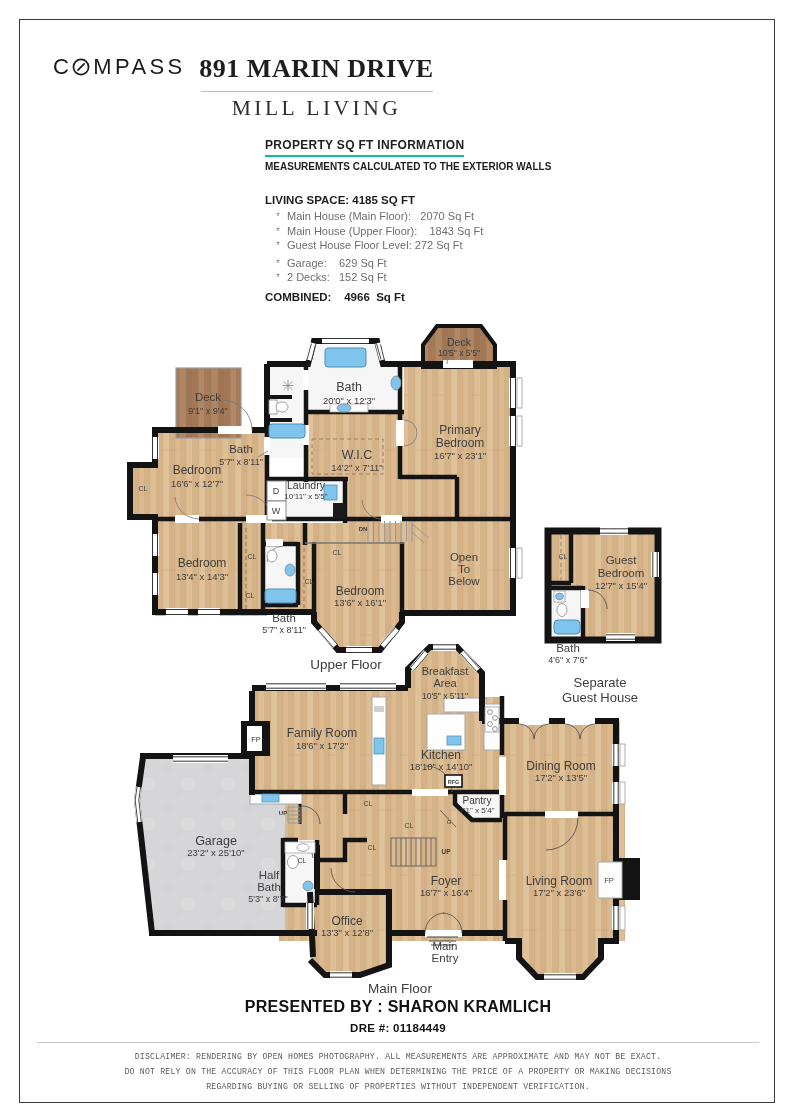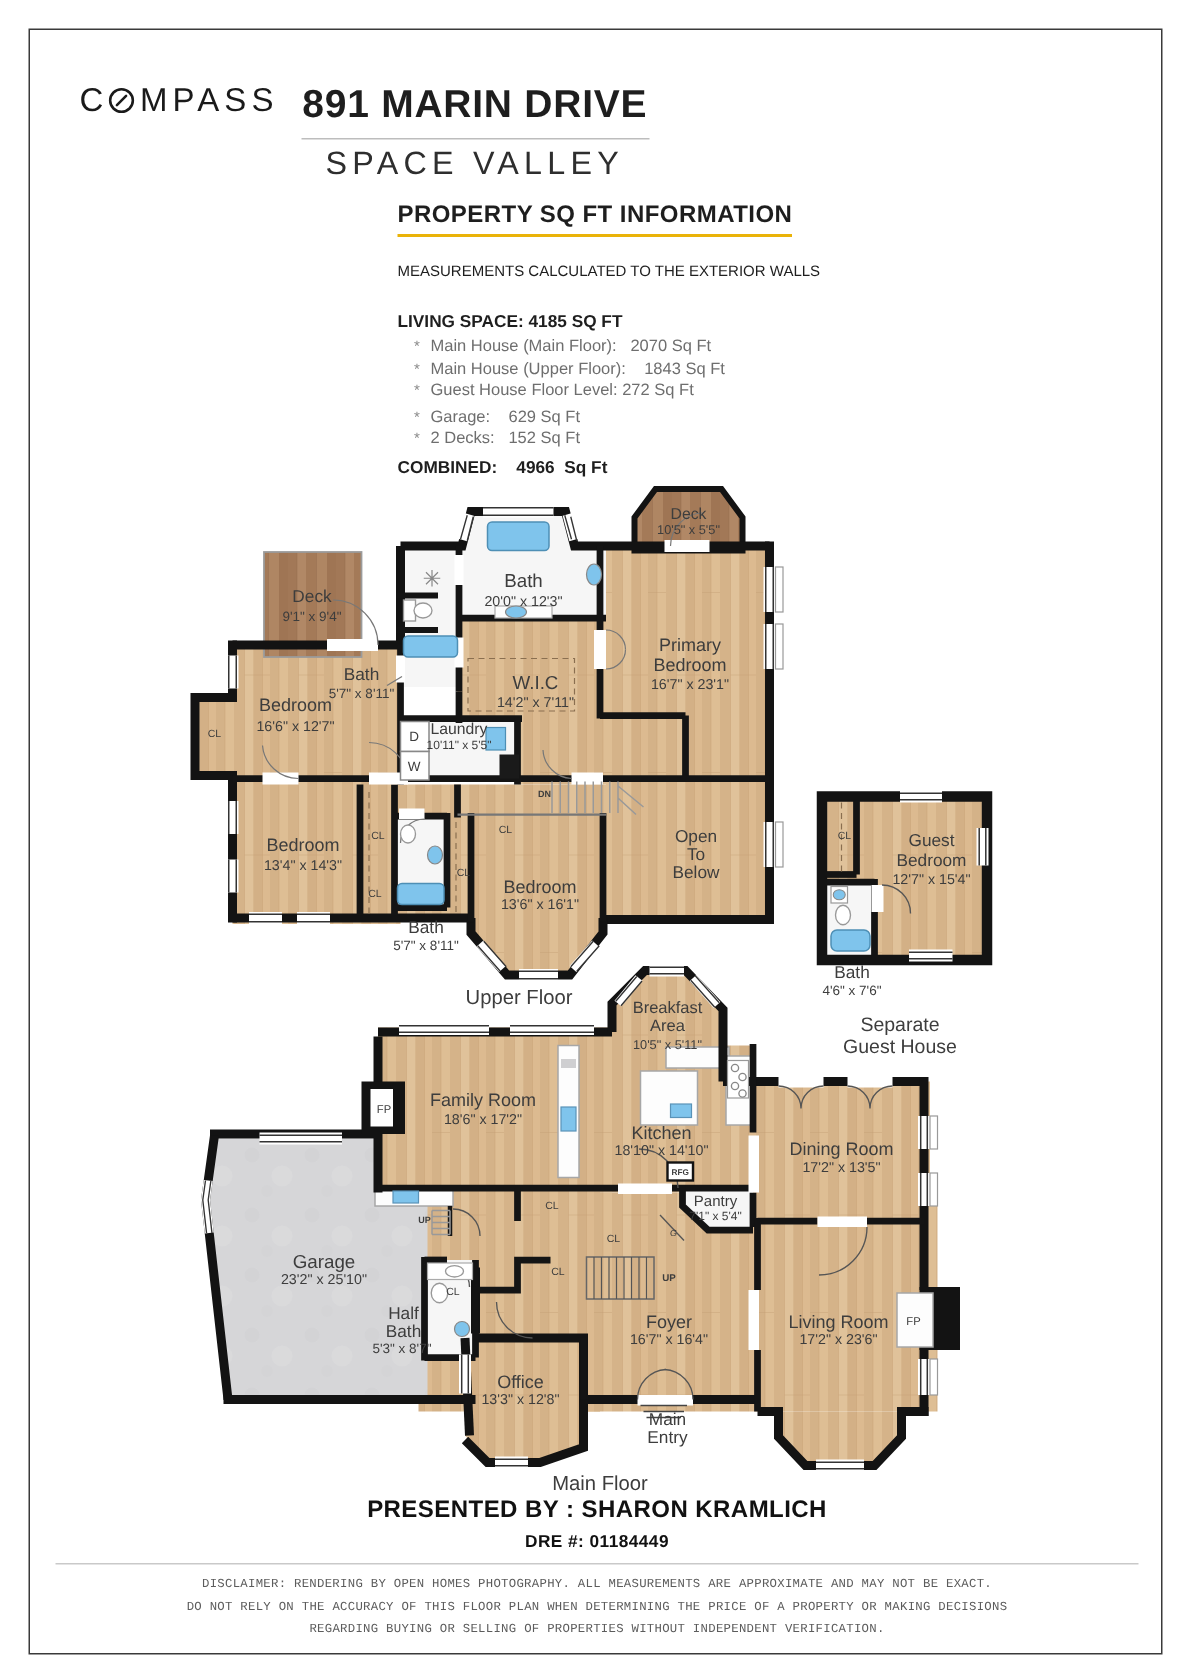--- a/index.html
+++ b/index.html
@@ -1,25 +1,25 @@
 <!DOCTYPE html>
 <html><head>
 <meta charset="utf-8">
 <style>
   html,body{margin:0;padding:0;}
   body{width:792px;height:1120px;background:#fff;position:relative;font-family:"Liberation Sans",sans-serif;overflow:hidden;}
   .frame{position:absolute;left:19px;top:19px;width:754px;height:1082px;border:1px solid #3a3a3a;}
   .logo{position:absolute;left:53px;top:54px;font-size:22px;font-weight:500;letter-spacing:3.4px;color:#1a1a1a;}
-  .title{position:absolute;left:0;top:54px;width:633px;text-align:center;}
+  .title{position:absolute;left:0;top:54px;width:633px;text-align:center;font-family:Liberation Serif, serif;}
   .title .t1{font-size:26px;font-weight:bold;color:#1e1e1e;letter-spacing:0.5px;}
   .title .rule{width:232px;height:1px;background:#bdbdbd;margin:7px auto 4px auto;}
   .title .t2{font-size:21.5px;font-weight:400;color:#2e2e2e;letter-spacing:3.5px;}
   .info{position:absolute;left:265px;top:135px;width:360px;color:#1e1e1e;}
-  .info .h1{font-size:16px;font-weight:bold;letter-spacing:0.3px;border-bottom:2px solid #eab308;display:inline-block;padding-bottom:3px;}
-  .info .h2{font-size:10px;font-weight:normal;margin-top:18px;}
+  .info .h1{font-size:12px;font-weight:bold;letter-spacing:0.3px;border-bottom:2px solid #14b8a6;display:inline-block;padding-bottom:3px;}
+  .info .h2{font-size:10px;font-weight:bold;margin-top:4px;}
   .info .h3{font-size:11.5px;font-weight:bold;margin-top:22px;}
   .info ul{margin:3px 0 0 10px;padding:0;list-style:none;}
   .info li{font-size:11px;color:#6e6e6e;margin:0;line-height:14.5px;padding-left:12px;position:relative;}
   .info li:before{content:"*";position:absolute;left:1px;top:1px;font-size:10px;color:#8a8a8a;}
   .footer{position:absolute;left:37px;top:998px;width:722px;text-align:center;}
   .footer .p1{font-size:16px;font-weight:bold;color:#111;letter-spacing:0.3px;}
   .footer .p2{font-size:11.5px;font-weight:bold;color:#111;margin-top:6px;letter-spacing:0.3px;}
   .footer .rule{height:1px;background:#c9c9c9;margin:8px 0 6px 0;}
   .footer .d{font-size:8.2px;color:#5c5c5c;letter-spacing:0.2px;line-height:15px;font-family:Liberation Mono, monospace;}
   svg text{font-family:"Liberation Sans",sans-serif;fill:#3d3d3d;}
@@ -28,21 +28,21 @@
 </head>
 <body>
 <div class="frame"></div>
 <div class="logo">C<svg width="18" height="18" viewBox="0 0 20 20" style="margin:0 3.5px -2px -0.5px;">
       <circle cx="10" cy="10" r="8.4" fill="none" stroke="#1a1a1a" stroke-width="1.9"></circle>
       <line x1="6.6" y1="13.4" x2="13.4" y2="6.6" stroke="#1a1a1a" stroke-width="1.9" stroke-linecap="round"></line>
     </svg>MPASS</div>
 <div class="title">
   <div class="t1">891 MARIN DRIVE</div>
   <div class="rule"></div>
-  <div class="t2">SPACE VALLEY</div>
+  <div class="t2">MILL LIVING</div>
 </div>
 <div class="info">
   <div class="h1">PROPERTY SQ FT INFORMATION</div>
   <div class="h2">MEASUREMENTS CALCULATED TO THE EXTERIOR WALLS</div>
   <div class="h3">LIVING SPACE: 4185 SQ FT</div>
   <ul>
     <li>Main House (Main Floor):&nbsp;&nbsp; 2070 Sq Ft</li>
     <li>Main House (Upper Floor):&nbsp;&nbsp;&nbsp; 1843 Sq Ft</li>
     <li>Guest House Floor Level: 272 Sq Ft</li>
   </ul>

